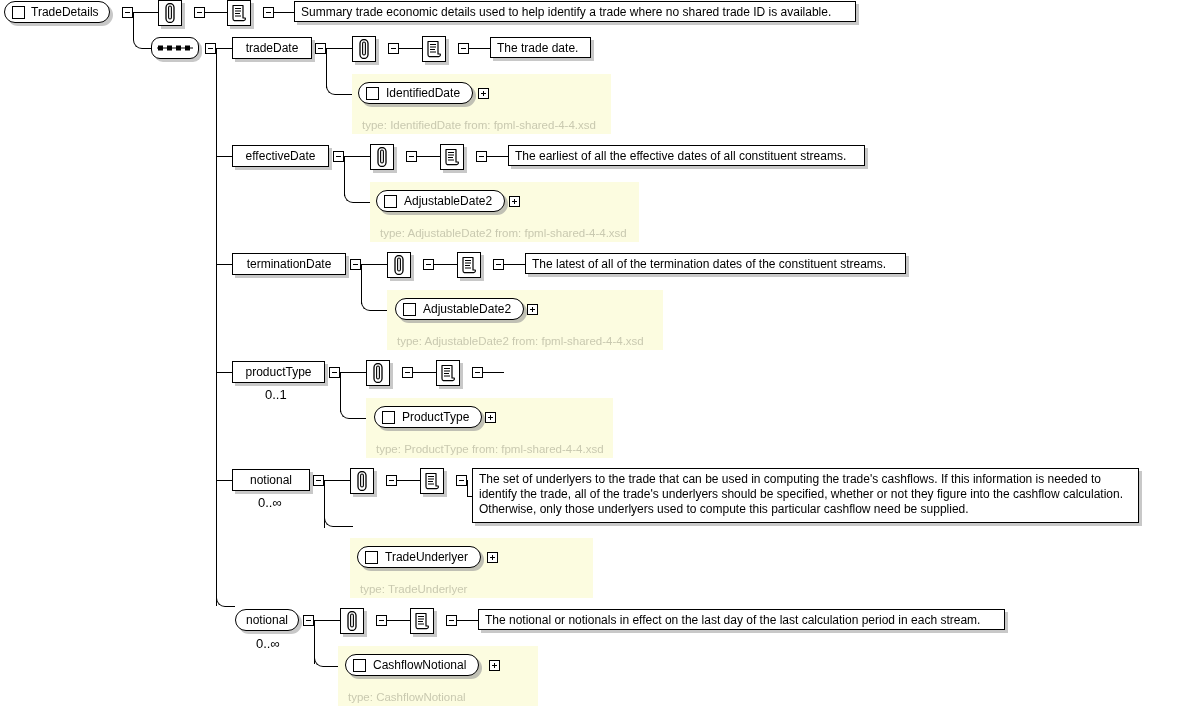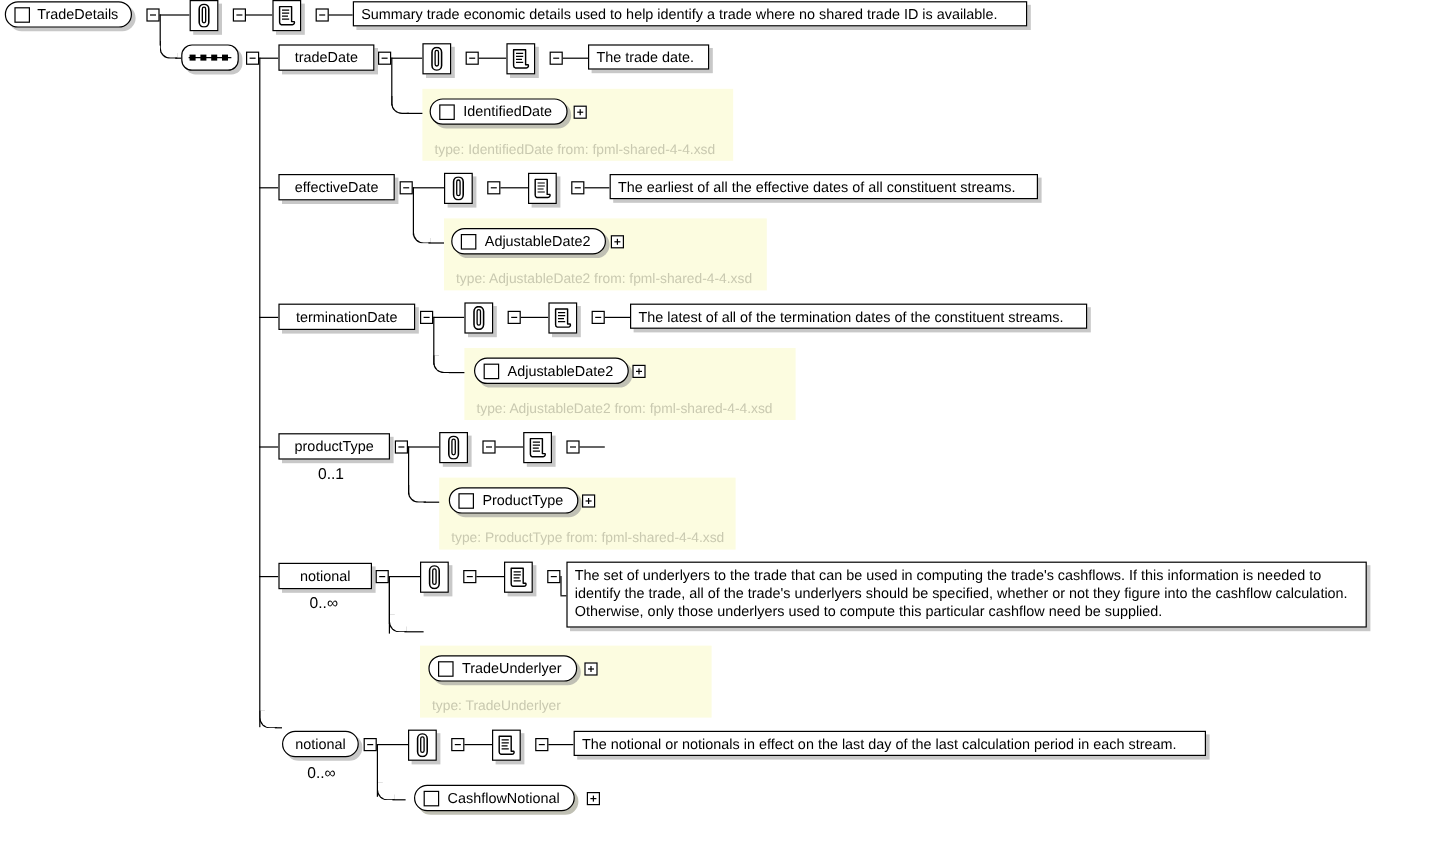--- a/index.html
+++ b/index.html
@@ -498,19 +498,22 @@
   </div>
   <div class="toggle" style="left:446px; top:615px;"></div>
   <div class="line-h" style="left:457px; top:620px; width:21px;"></div>
 
   <div class="doc-box" style="left:478px; top:609px; width:527px; height:21px;">The notional or notionals in effect on the last day of the last calculation period in each stream.</div>
 
   <div class="line-v" style="left:314px; top:620px; height:44px;"></div>
   <div class="elbow" style="left:314px; top:652px;"></div>
   <div class="line-h" style="left:327px; top:666px; width:11px;"></div>
 
+  <div class="type-panel" style="left:338px; top:646px; width:200px; height:60px;">
+    <span class="type-label">type: CashflowNotional</span>
+  </div>
   <div class="type-capsule" style="left:345px; top:654px;">
     <span class="mini-sq"></span>
     <span>CashflowNotional</span>
   </div>
   <div class="toggle plus" style="left:489px; top:660px;"></div>
 
 </div>
 
 </body></html>

